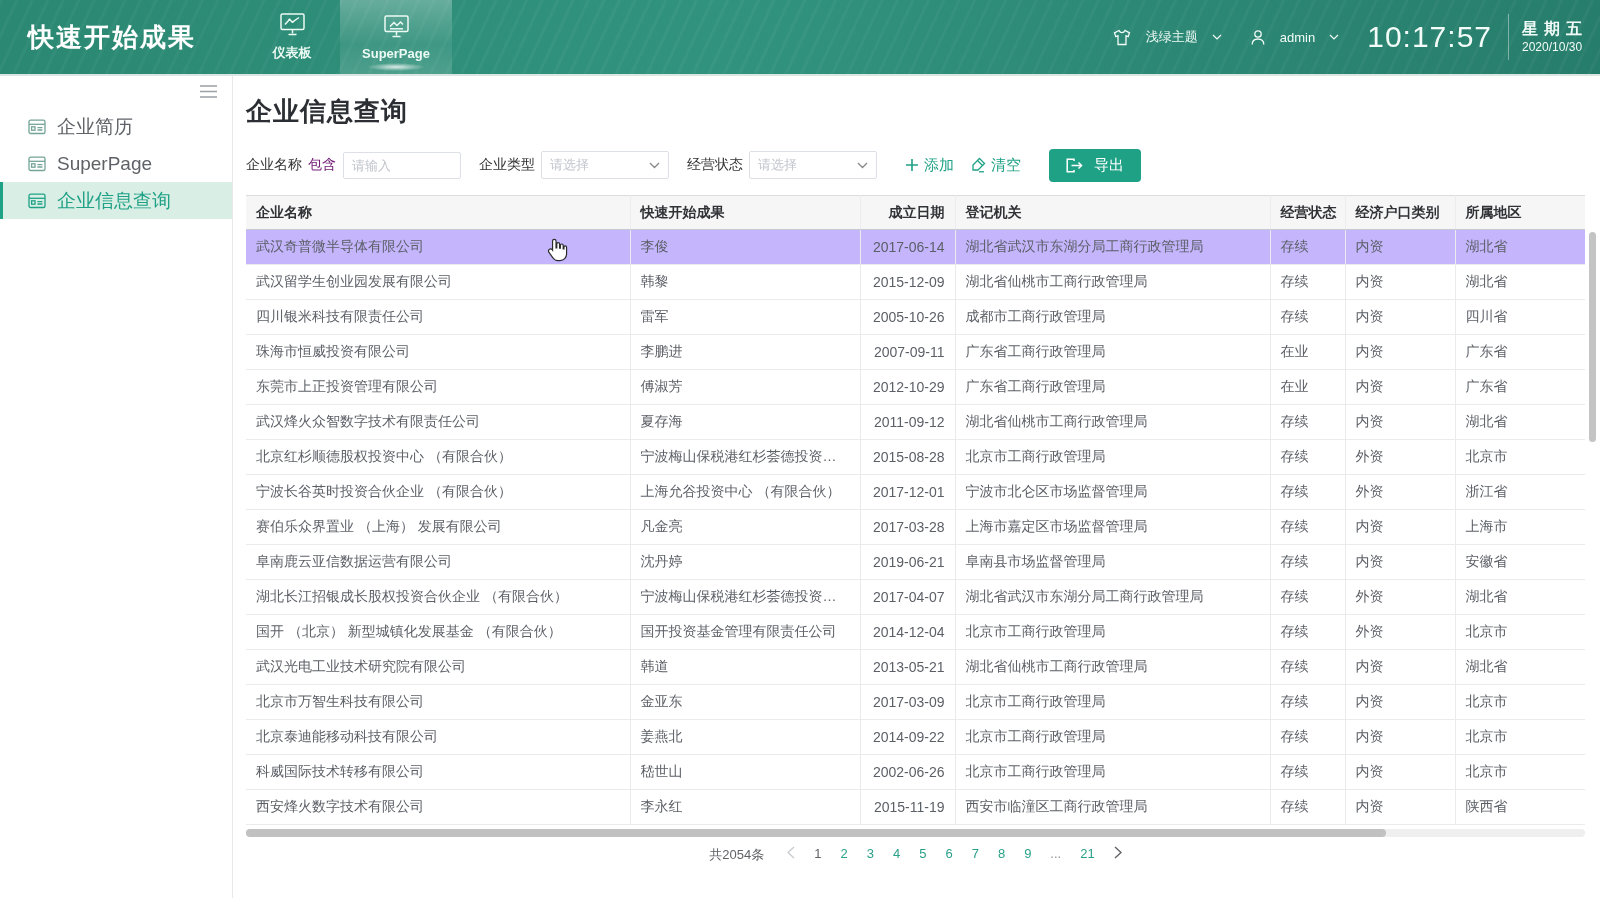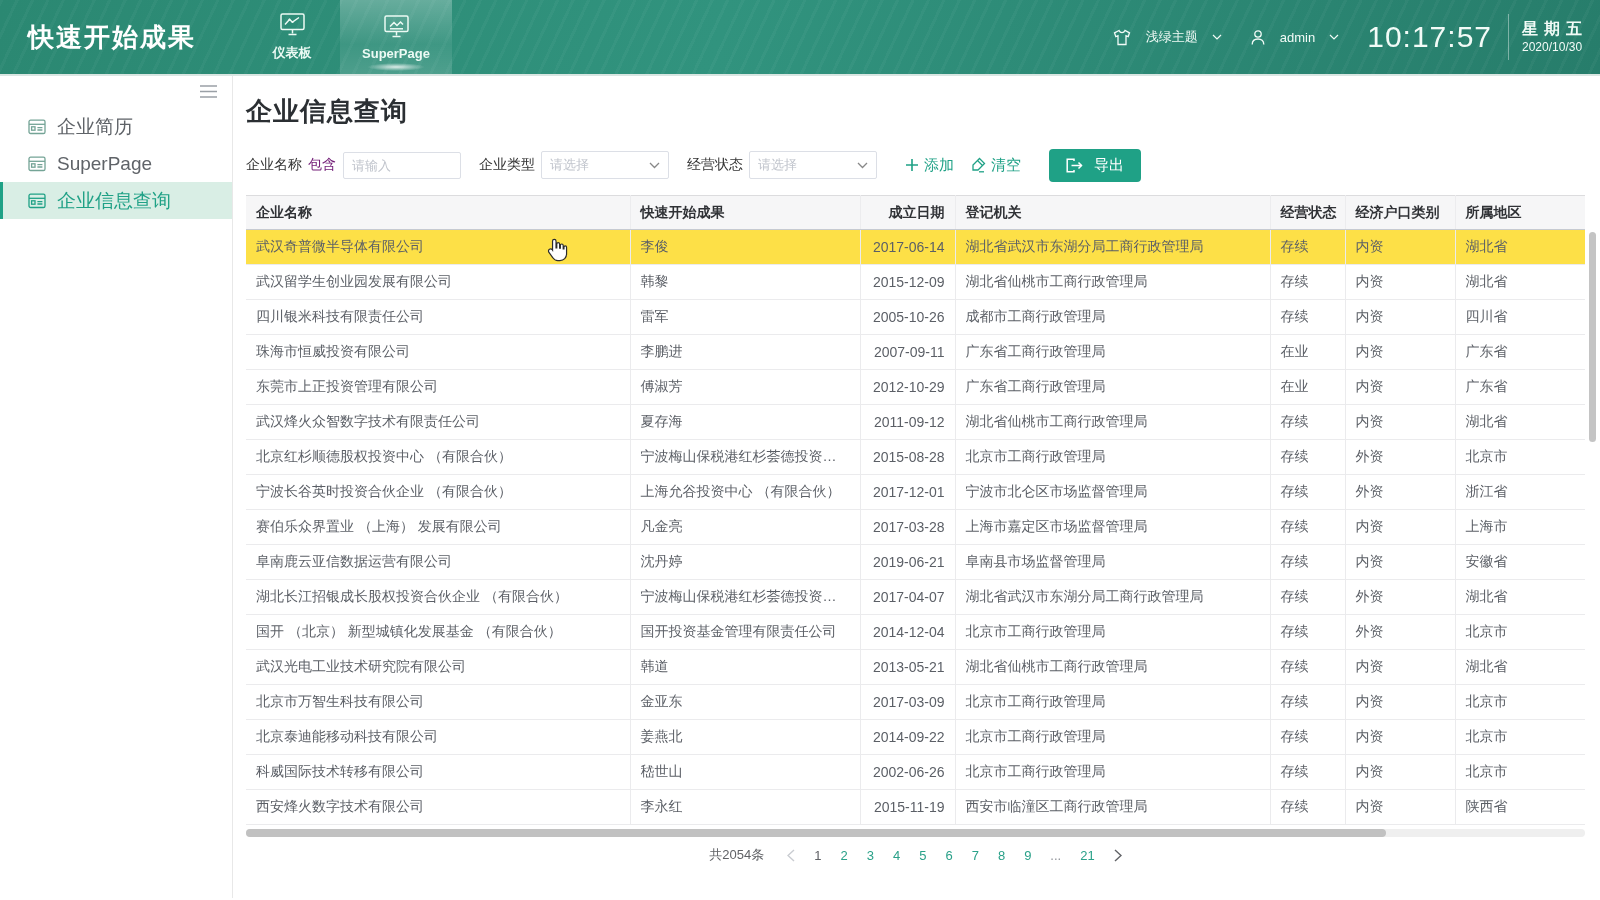--- a/index.html
+++ b/index.html
@@ -69,29 +69,29 @@
   .table-wrap { margin-top:14px; width:1339px; position:relative; }
   table { border-collapse:collapse; table-layout:fixed; width:1339px; border-top:1px solid #dcdcde; }
   th { background:#f6f6f7; font-weight:700; color:#303236; text-align:left; height:34px;
     padding:0 10px; border-bottom:1px solid #c6cad1; border-right:1px solid #ececee; font-size:14px;
     white-space:nowrap; overflow:hidden; }
   td { height:35px; padding:0 10px; color:#5b5f66; font-size:14px;
     border-bottom:1px solid #ebebed; border-right:1px solid #ebebed;
     white-space:nowrap; overflow:hidden; text-overflow:ellipsis; }
   th:last-child, td:last-child { border-right:none; }
   th.right, td.right { text-align:right; }
-  tr.hovered td { background:#fde047; }
+  tr.hovered td { background:#c4b5fd; }
 
   .hscroll { width:1339px; height:8px; background:#efefef; border-radius:4px; margin-top:4px; }
   .hscroll-thumb { width:1140px; height:8px; background:#c1c1c1; border-radius:4px; cursor:pointer; }
   .vscroll-thumb { position:absolute; right:4px; top:232px; width:7px; height:210px;
     background:#c4c4c4; border-radius:4px; cursor:pointer; }
 
   
-  .pagination { margin-top:9px; display:flex; align-items:center; justify-content:center;
+  .pagination { margin-top:9px; display:flex; justify-content:center;
     gap:19px; font-size:13px; color:#606266; width:1339px; }
   .total-label { margin-right:4px; }
   .pg-prev { color:#c9ccd1; cursor:default; }
   .pg-next { color:#606266; cursor:pointer; }
   .pg-prev svg, .pg-next svg { display:block; }
   .page-num { color:#2aa189; cursor:pointer; }
   .page-num.current { color:#606266; cursor:default; }
   .page-dots { color:#909399; }
 
   .cursor-pointer { position:absolute; left:546px; top:238px; z-index:20; pointer-events:none; }

